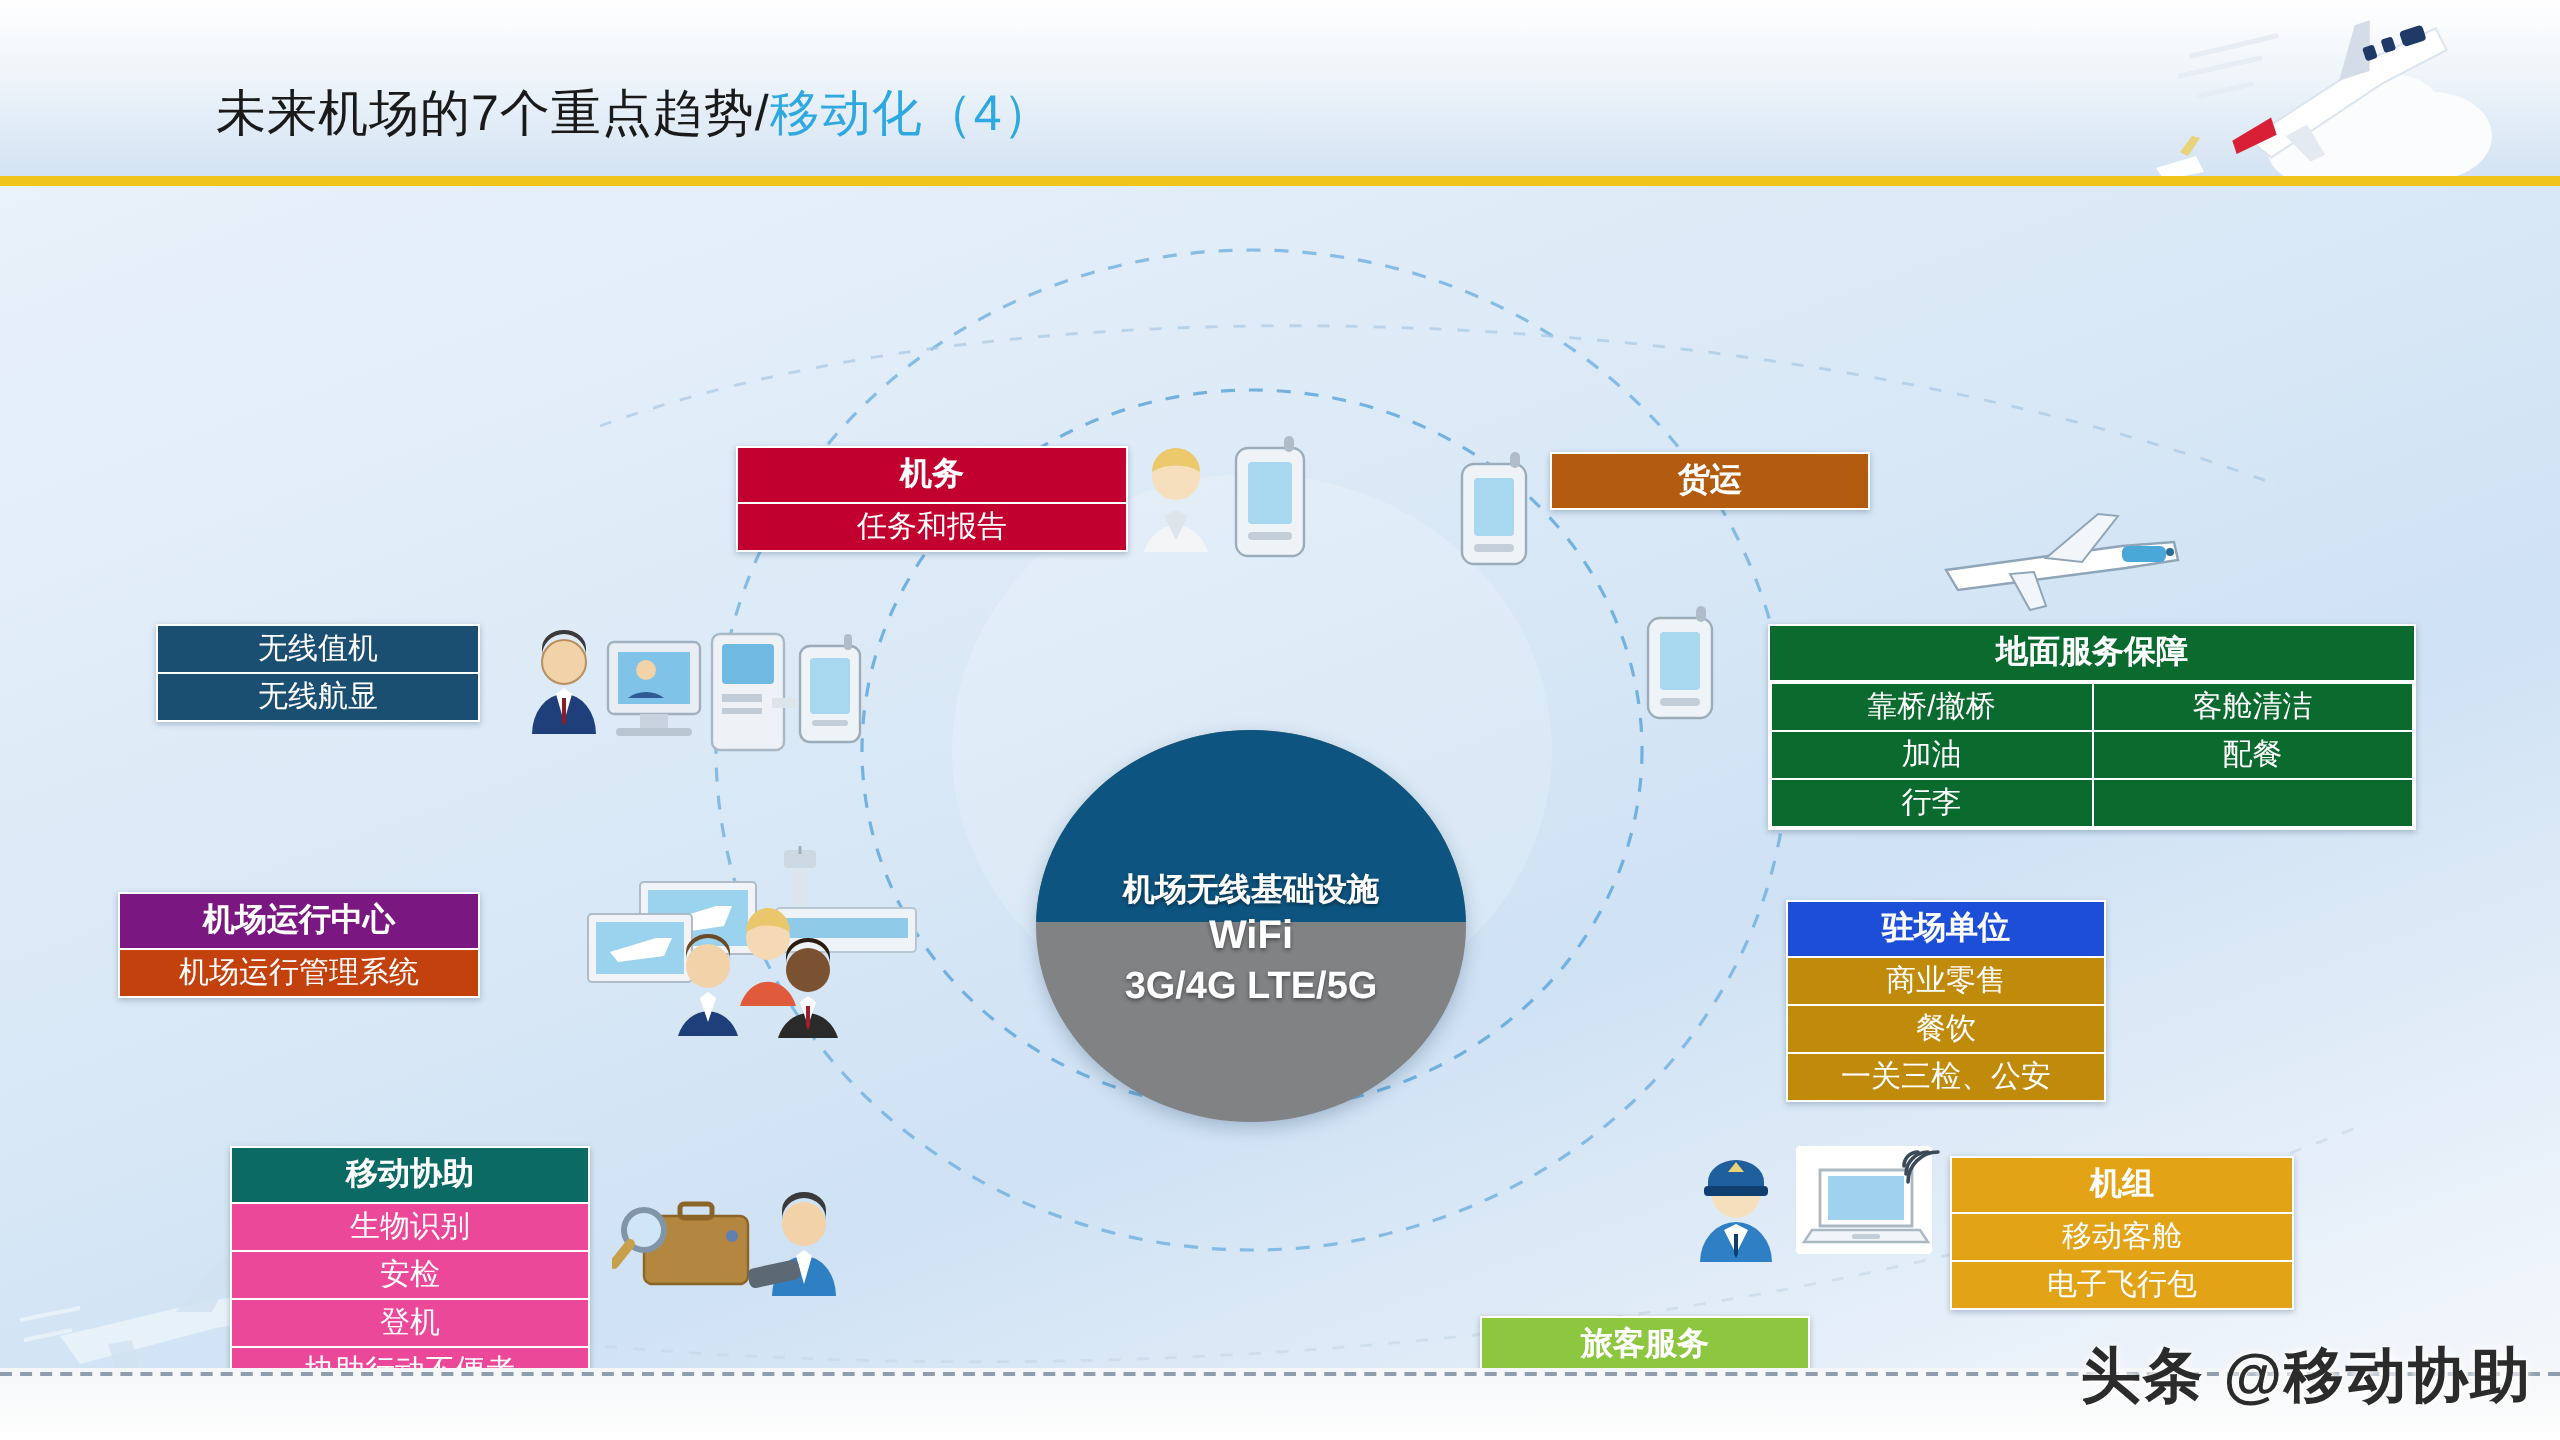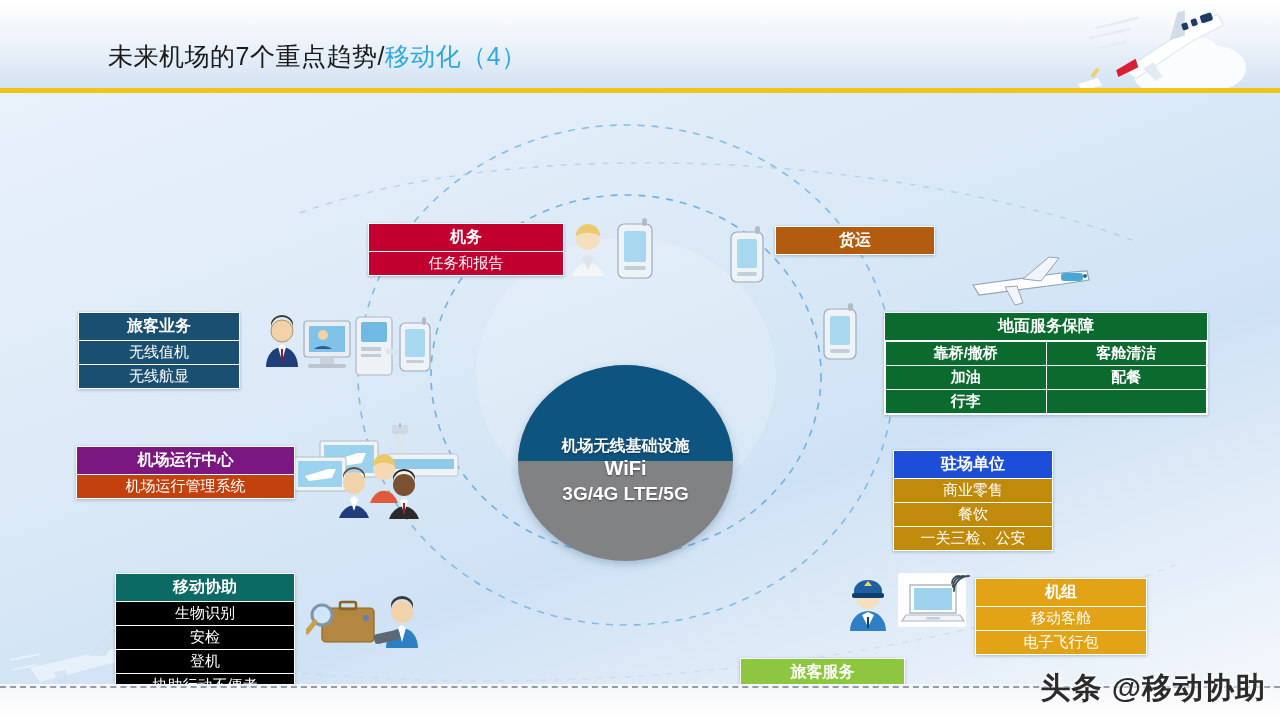--- a/index.html
+++ b/index.html
@@ -115,38 +115,38 @@
     border: 1px solid #ffffff; color: #ffffff; font-size: 15px;
     text-align: center; padding: 2px 6px; white-space: nowrap; width: 50%;
   }
   .tbl td.empty { background: #3d4347; }
 
   
   #box-pax      { left: 78px;  top: 219px; width: 162px; background: #1b4f72; }
   #box-pax .hdr { background: #1b4f72; }
   #box-pax .row { background: #1b4f72; }
 
-  #box-aoc      { left: 76px;  top: 353px; width: 219px; background: #8b1a8b; }
+  #box-aoc      { left: 59px;  top: 353px; width: 181px; background: #8b1a8b; }
   #box-aoc .hdr { background: #7b1780; }
   #box-aoc .row { background: #c2410c; }
 
   #box-assist      { left: 115px; top: 480px; width: 180px; background: #0b6a63; }
   #box-assist .hdr { background: #0b6a63; }
-  #box-assist .row { background: #000000; }
+  #box-assist .row { background: #ec4899; }
 
   #box-maint      { left: 368px; top: 130px; width: 196px; background: #c2002f; }
   #box-maint .hdr { background: #c2002f; }
   #box-maint .row { background: #c2002f; }
 
   #box-cargo      { left: 775px; top: 133px; width: 160px; background: #b35c10; }
   #box-cargo .hdr { background: #b35c10; }
 
   #box-ground { left: 884px; top: 219px; width: 324px; background: #0b6b2e; }
   #box-ground .hdr { background: #0b6b2e; }
-  #box-ground .tbl td { background: #0b6b2e; font-weight: bold; }
+  #box-ground .tbl td { background: #0b6b2e; }
 
   #box-tenant      { left: 893px; top: 357px; width: 160px; background: #c08a0a; }
   #box-tenant .hdr { background: #1d4ed8; }
   #box-tenant .row { background: #c08a0a; }
 
   #box-crew      { left: 975px; top: 485px; width: 172px; background: #e2a317; }
   #box-crew .hdr { background: #e2a317; }
   #box-crew .row { background: #e2a317; }
 
   #box-paxsvc      { left: 740px; top: 565px; width: 165px; background: #8dc63f; }
@@ -373,21 +373,20 @@
         <rect x="86" y="46" width="14" height="2.5" rx="1" fill="#c3ced8"></rect>
         <g stroke="#3b4a57" stroke-width="1.8" fill="none" stroke-linecap="round">
           <path d="M112 12 a7 7 0 0 1 7 -7"></path>
           <path d="M113 16 a11 11 0 0 1 11 -11"></path>
           <path d="M114 20 a15 15 0 0 1 15 -15"></path>
         </g>
       </g>
     </svg>
 
     <div class="box" id="box-pax">
-      <div class="hdr">旅客业务</div>
       <div class="row">无线值机</div>
       <div class="row">无线航显</div>
     </div>
 
     <div class="box" id="box-aoc">
       <div class="hdr">机场运行中心</div>
       <div class="row">机场运行管理系统</div>
     </div>
 
     <div class="box" id="box-assist">

